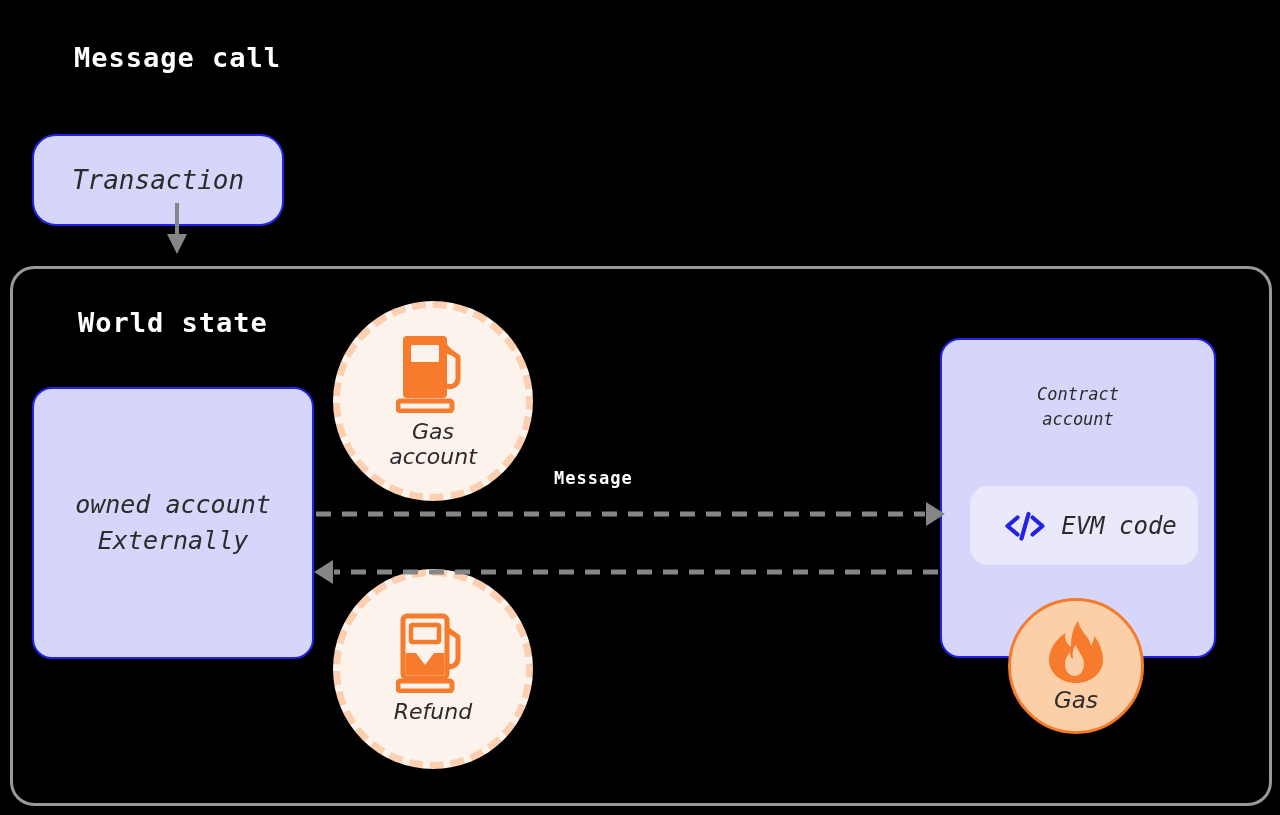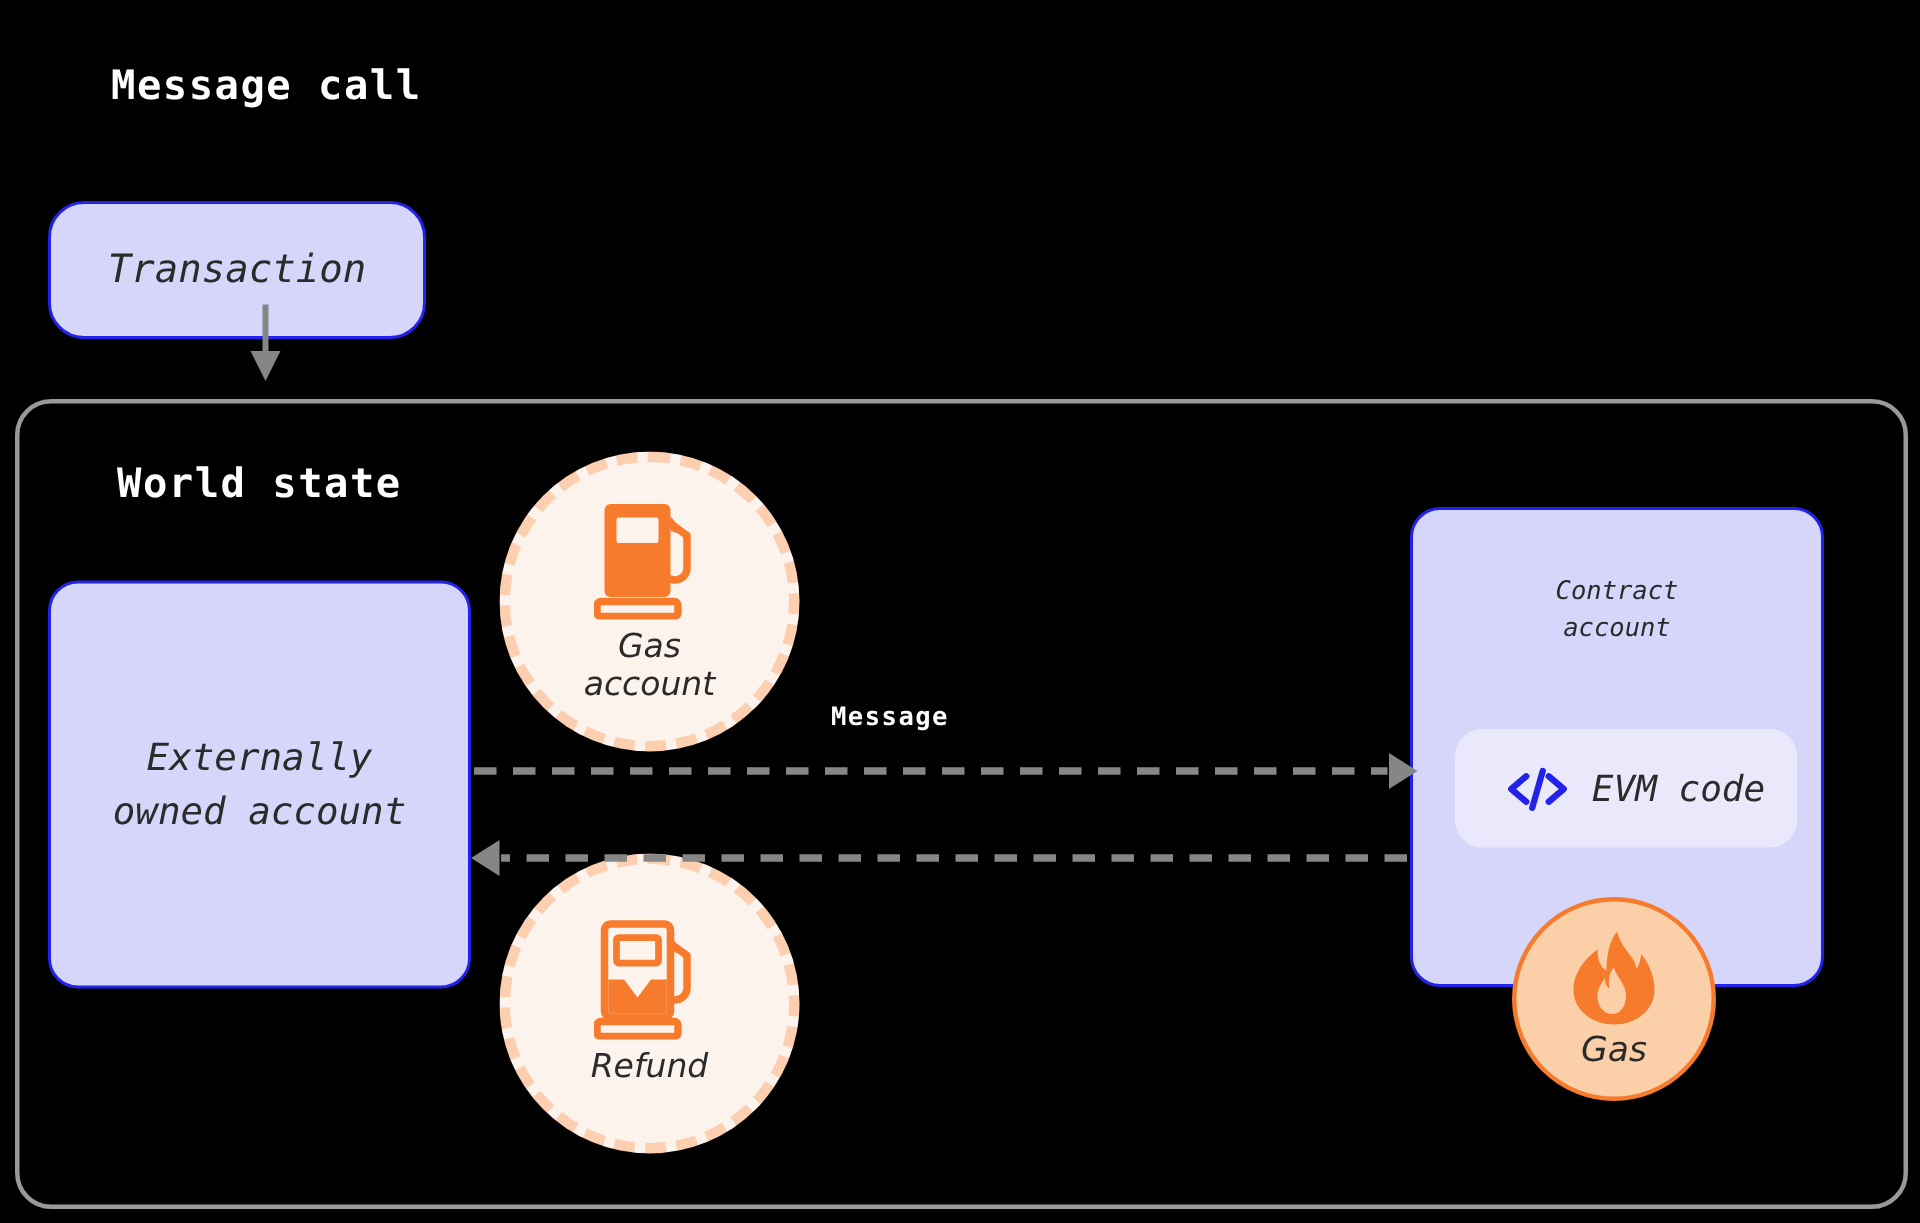--- a/index.html
+++ b/index.html
@@ -204,22 +204,22 @@
   <div id="title-message-call" class="mono-bold">Message call</div>
 
   <div id="box-transaction" class="lav-box">
     <span class="lbl mono-italic">Transaction</span>
   </div>
 
   <div id="world-state-frame"></div>
   <div id="title-world-state" class="mono-bold">World state</div>
 
   <div id="box-eoa" class="lav-box">
+    <span class="lbl mono-italic">owned account</span>
     <span class="lbl mono-italic">Externally</span>
-    <span class="lbl mono-italic">owned account</span>
   </div>
 
   <div id="box-contract" class="lav-box">
     <span class="lbl mono-italic">Contract</span>
     <span class="lbl mono-italic">account</span>
   </div>
 
   <div id="badge-evm-code">
     <span style="display:inline-flex;align-items:center;">
       <svg width="44" height="32" viewBox="0 0 44 32" aria-hidden="true">

